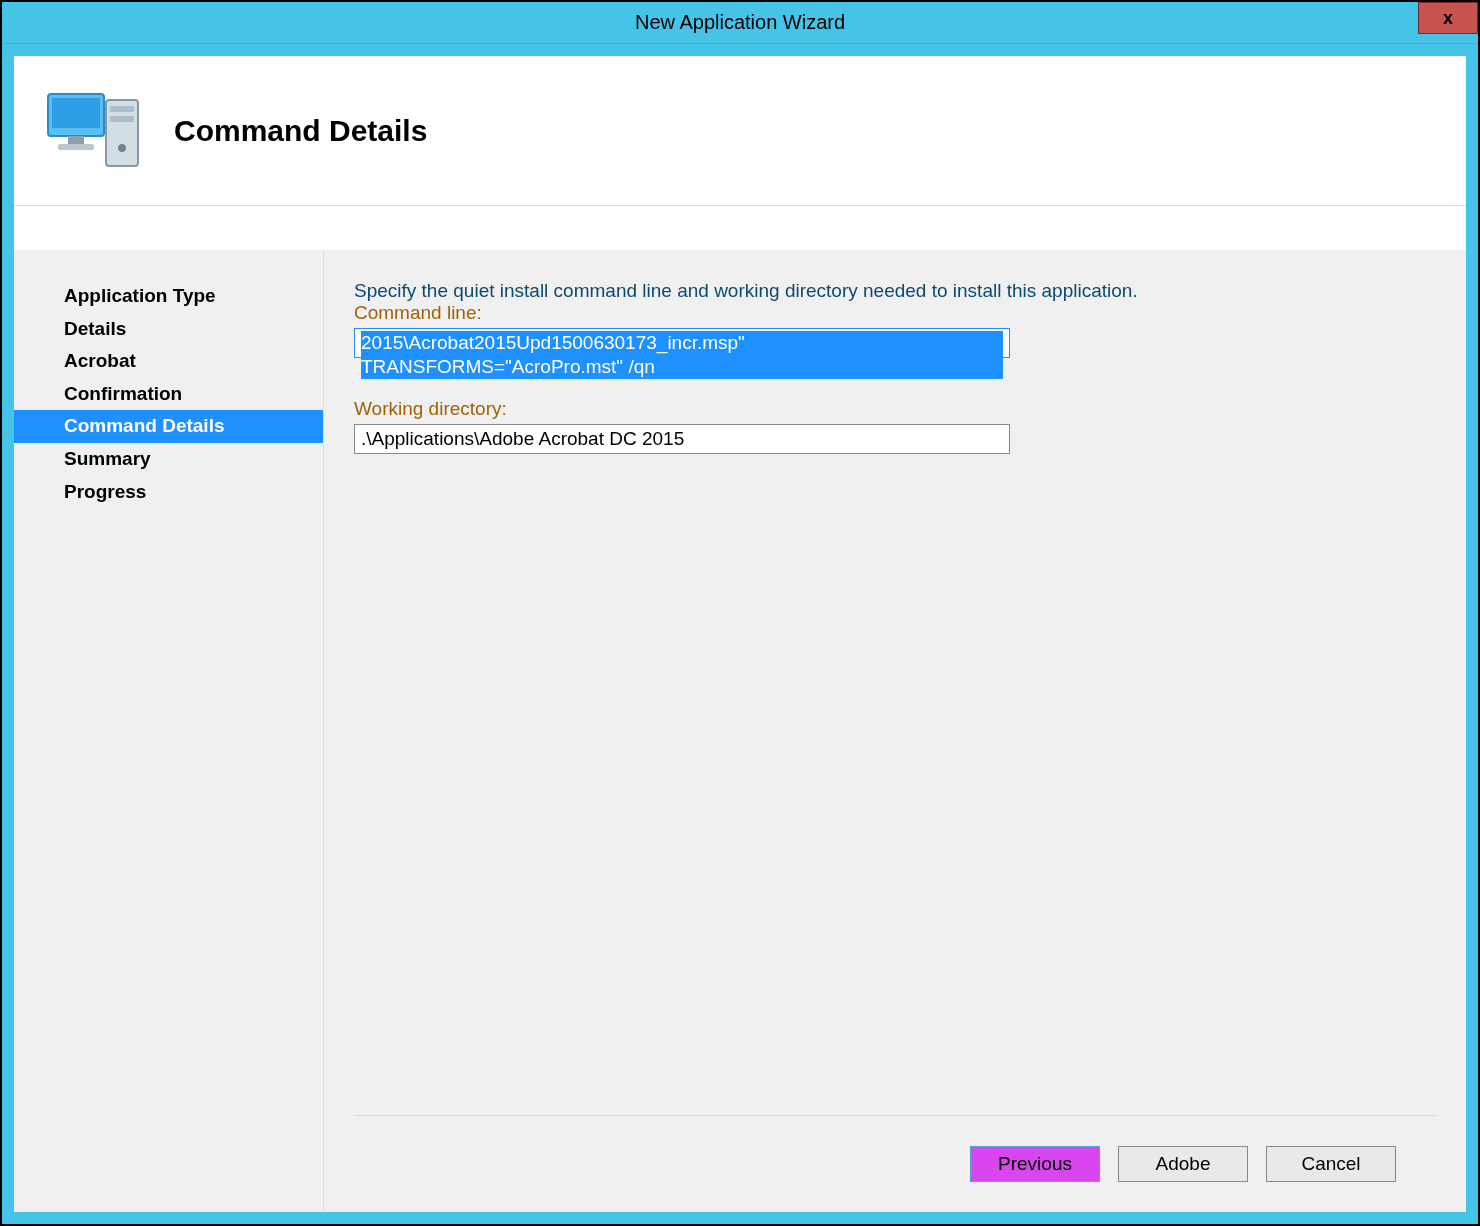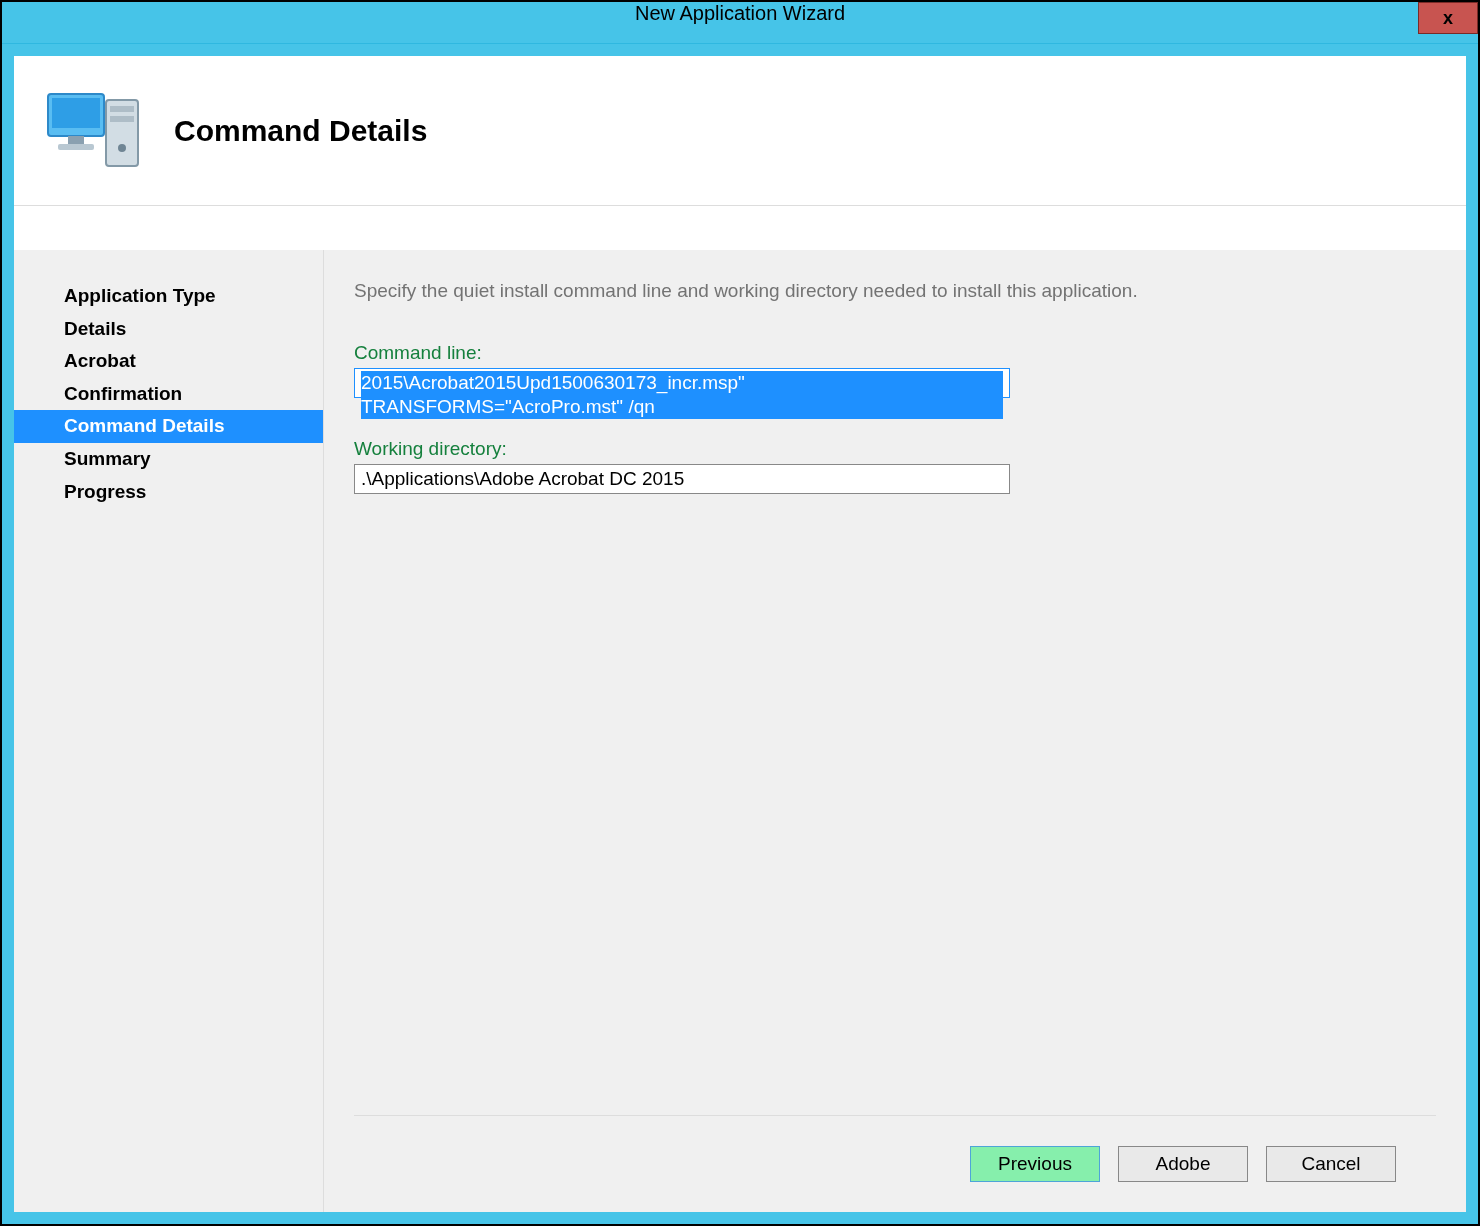--- a/index.html
+++ b/index.html
@@ -15,21 +15,21 @@
     height: 1226px;
     border: 2px solid #000;
     background: #fff;
     display: flex;
     flex-direction: column;
   }
   .titlebar {
     height: 42px;
     background: #46c4e8;
     display: flex;
-    align-items: flex-start;
+    align-items: center;
     justify-content: center;
     position: relative;
     border-bottom: 1px solid #2fb8e0;
   }
   .titlebar-text {
     font-size: 20px;
     color: #000;
   }
   .close-btn {
     position: absolute;
@@ -106,26 +106,25 @@
   }
   .main-pane {
     flex: 1;
     padding: 30px 30px 0 30px;
     display: flex;
     flex-direction: column;
     background: #f0f0f0;
   }
   .instruction {
     font-size: 19px;
-    color: #737373;
-    margin-bottom: 40px;
+    color: #0c4a6e;
   }
   .field-label {
     font-size: 19px;
-    color: #15803d;
+    color: #a16207;
     margin-bottom: 4px;
   }
   .field-input {
     width: 656px;
     height: 30px;
     border: 1px solid #888;
     padding: 2px 6px;
     font-size: 19px;
     font-family: inherit;
     background: #fff;
@@ -161,21 +160,21 @@
     width: 130px;
     height: 36px;
     border: 1px solid #888;
     background: #e9e9e9;
     font-size: 19px;
     color: #000;
     cursor: pointer;
     font-family: inherit;
   }
   .btn.primary {
-    background: #86efac;
+    background: #d946ef;
     border: 1px solid #4ea4d8;
   }
 </style>
 </head>
 <body>
 
 <div class="window">
   <div class="titlebar">
     <span class="titlebar-text">New Application Wizard</span>
     <div class="close-btn">

